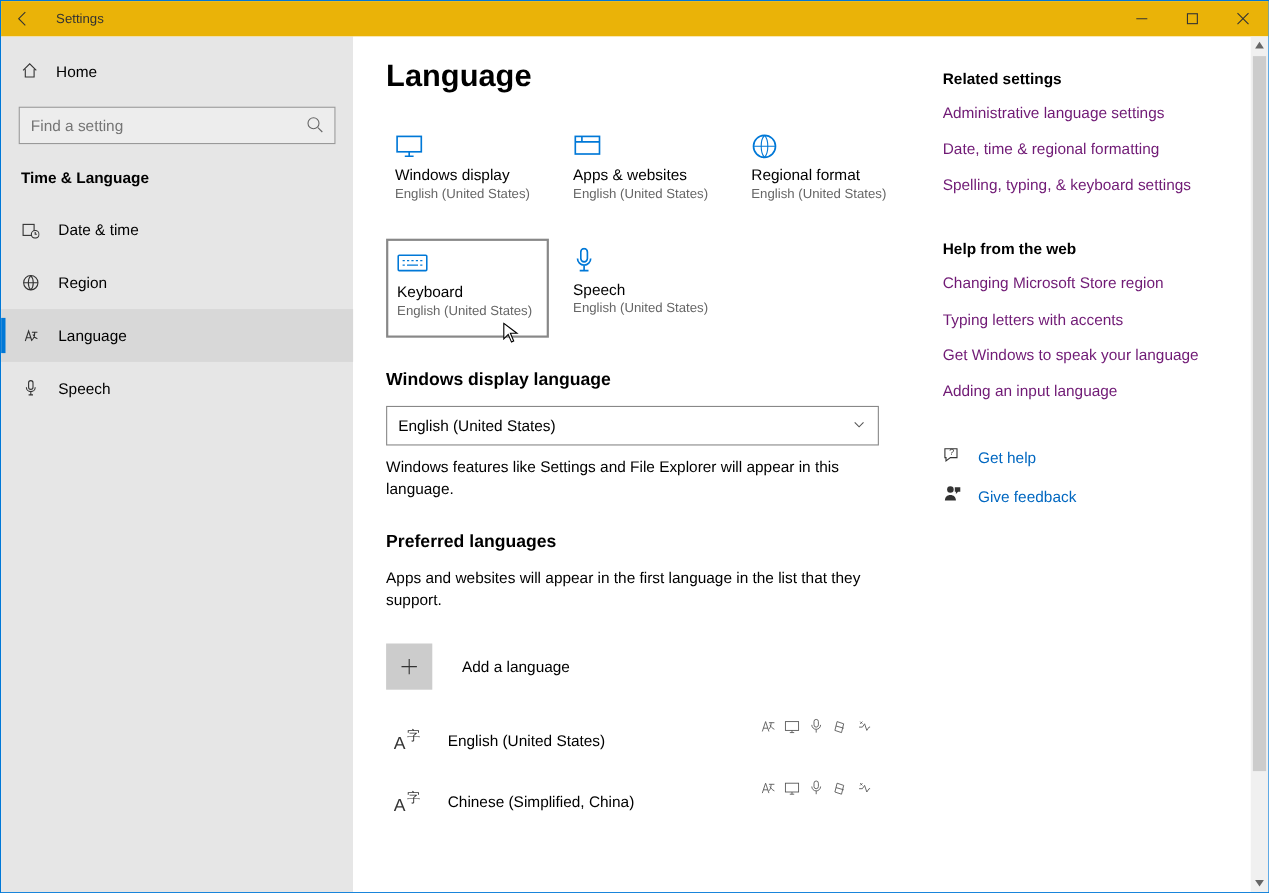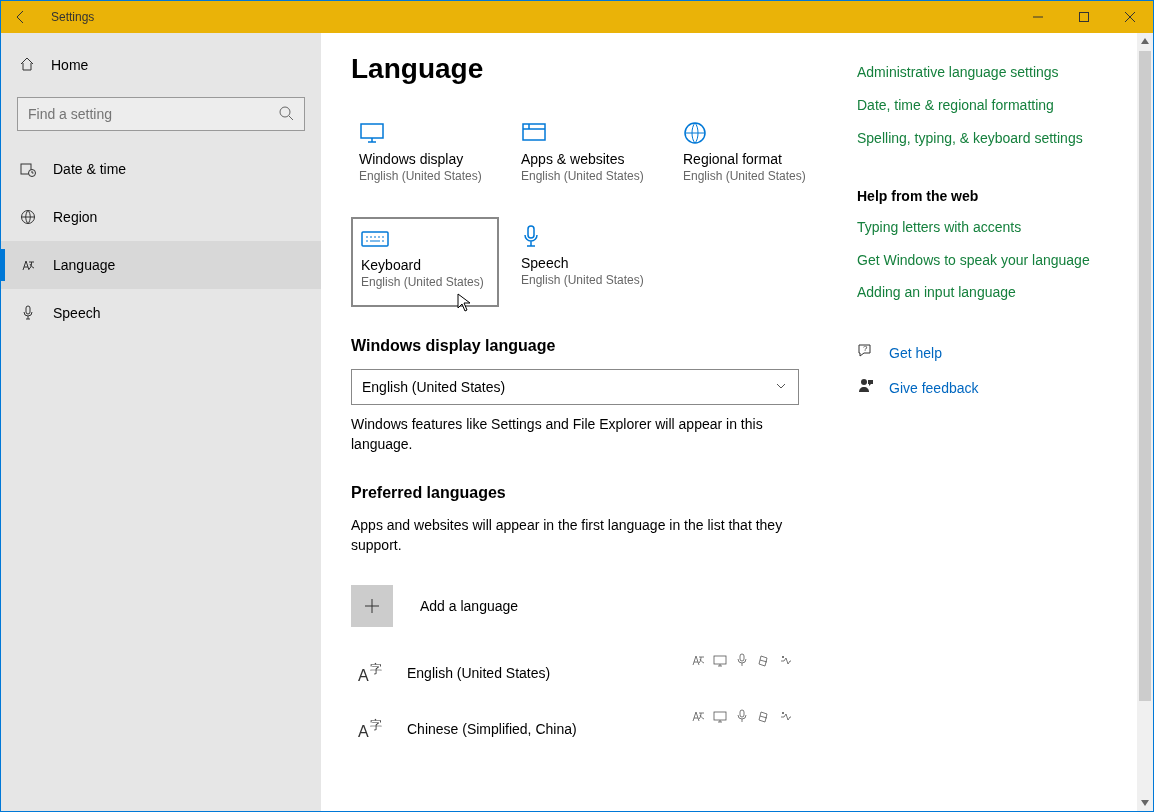--- a/index.html
+++ b/index.html
@@ -89,21 +89,21 @@
 .add-lang .plusbox { width:42px; height:42px; background:#ccc; display:flex; align-items:center; justify-content:center;}
 .lang-row { display:flex; align-items:center; height:56px; gap:14px; width:448px; position:relative;}
 .lang-row .licon { width:42px; display:flex; justify-content:center;}
 .lang-row .lname { font-size:14px;}
 .lang-row .badges { position:absolute; right:6px; top:8px; display:flex; gap:8px;}
 .lang-row .badges svg { stroke:#555; fill:none;}
 .rightpane {
   width: 280px; padding: 30px 20px 0 0; overflow:auto;
 }
 .rp-head { font-size:14px; font-weight:600; margin-bottom:14px;}
-.rp-link { display:block; color:#15803d; font-size:14px; margin-bottom:14px; text-decoration:none; line-height:1.35;}
+.rp-link { display:block; color:#701a75; font-size:14px; margin-bottom:14px; text-decoration:none; line-height:1.35;}
 .rp-spacer { height: 26px;}
 .rp-action { display:flex; align-items:center; gap:14px; margin-bottom:14px;}
 .rp-action .txt { color:#0067c0; font-size:14px;}
 .scrollbar { width:16px; background:#f0f0f0; position:relative;}
 .scrollbar .thumb { position:absolute; left:2px; right:2px; top:18px; height:650px; background:#ccc;}
 .scrollbar .arrow { position:absolute; left:0; right:0; height:16px; display:flex; align-items:center; justify-content:center;}
 .scrollbar .arrow.up { top:0;} .scrollbar .arrow.down{ bottom:0;}
 .cursor {
   position:absolute; left:456px; top:292px; pointer-events:none; z-index:10;
 }
@@ -150,20 +150,21 @@
       </div>
       <div class="searchbox">
         <input placeholder="Find a setting" style="">
         <span>
           <svg width="16" height="16" viewBox="0 0 16 16" fill="none">
               <circle cx="7" cy="7" r="5" stroke="#666"></circle>
               <path d="M11 11l4 4" stroke="#666"></path>
             </svg>
         </span>
       </div>
+      <div class="category">Time &amp; Language</div>
 
       <div class="navitem">
         <span class="icon">
             <svg width="16" height="16" viewBox="0 0 16 16" fill="none">
               <rect x="1" y="3" width="10" height="10" stroke="#333"></rect>
               <circle cx="12" cy="12" r="3.5" stroke="#333" fill="#e6e6e6"></circle>
               <path d="M12 10v2h1.5" stroke="#333"></path>
             </svg>
           </span>
         <span>Date &amp; time</span>
@@ -327,25 +328,27 @@
                 <path d="M2 11l2-8 6 2-2 8zM3 7l7 2" stroke-width="0.8"></path>
               </svg>
             <svg width="14" height="14" viewBox="0 0 14 14">
                 <path d="M2 8h3l2-3 2 6 2-3h1M3 3l2 2M3 5l2-2" stroke-width="0.8"></path>
               </svg>
           </div>
         </div>
       </div>
 
       <div class="rightpane">
+        <div class="rp-head">Related settings</div>
         <a class="rp-link">Administrative language settings</a>
         <a class="rp-link">Date, time &amp; regional formatting</a>
         <a class="rp-link">Spelling, typing, &amp; keyboard settings</a>
         <div class="rp-spacer"></div>
         <div class="rp-head">Help from the web</div>
+        <a class="rp-link">Changing Microsoft Store region</a>
         <a class="rp-link">Typing letters with accents</a>
         <a class="rp-link">Get Windows to speak your language</a>
         <a class="rp-link">Adding an input language</a>
         <div class="rp-spacer"></div>
         <div class="rp-action">
           <span><svg width="18" height="18" viewBox="0 0 18 18" fill="none">
                 <path d="M2 3h11v8H7l-4 3v-3H2z" stroke="#333"></path>
                 <text x="6" y="9" font-size="8" fill="#333">?</text>
               </svg></span>
           <span class="txt">Get help</span>

